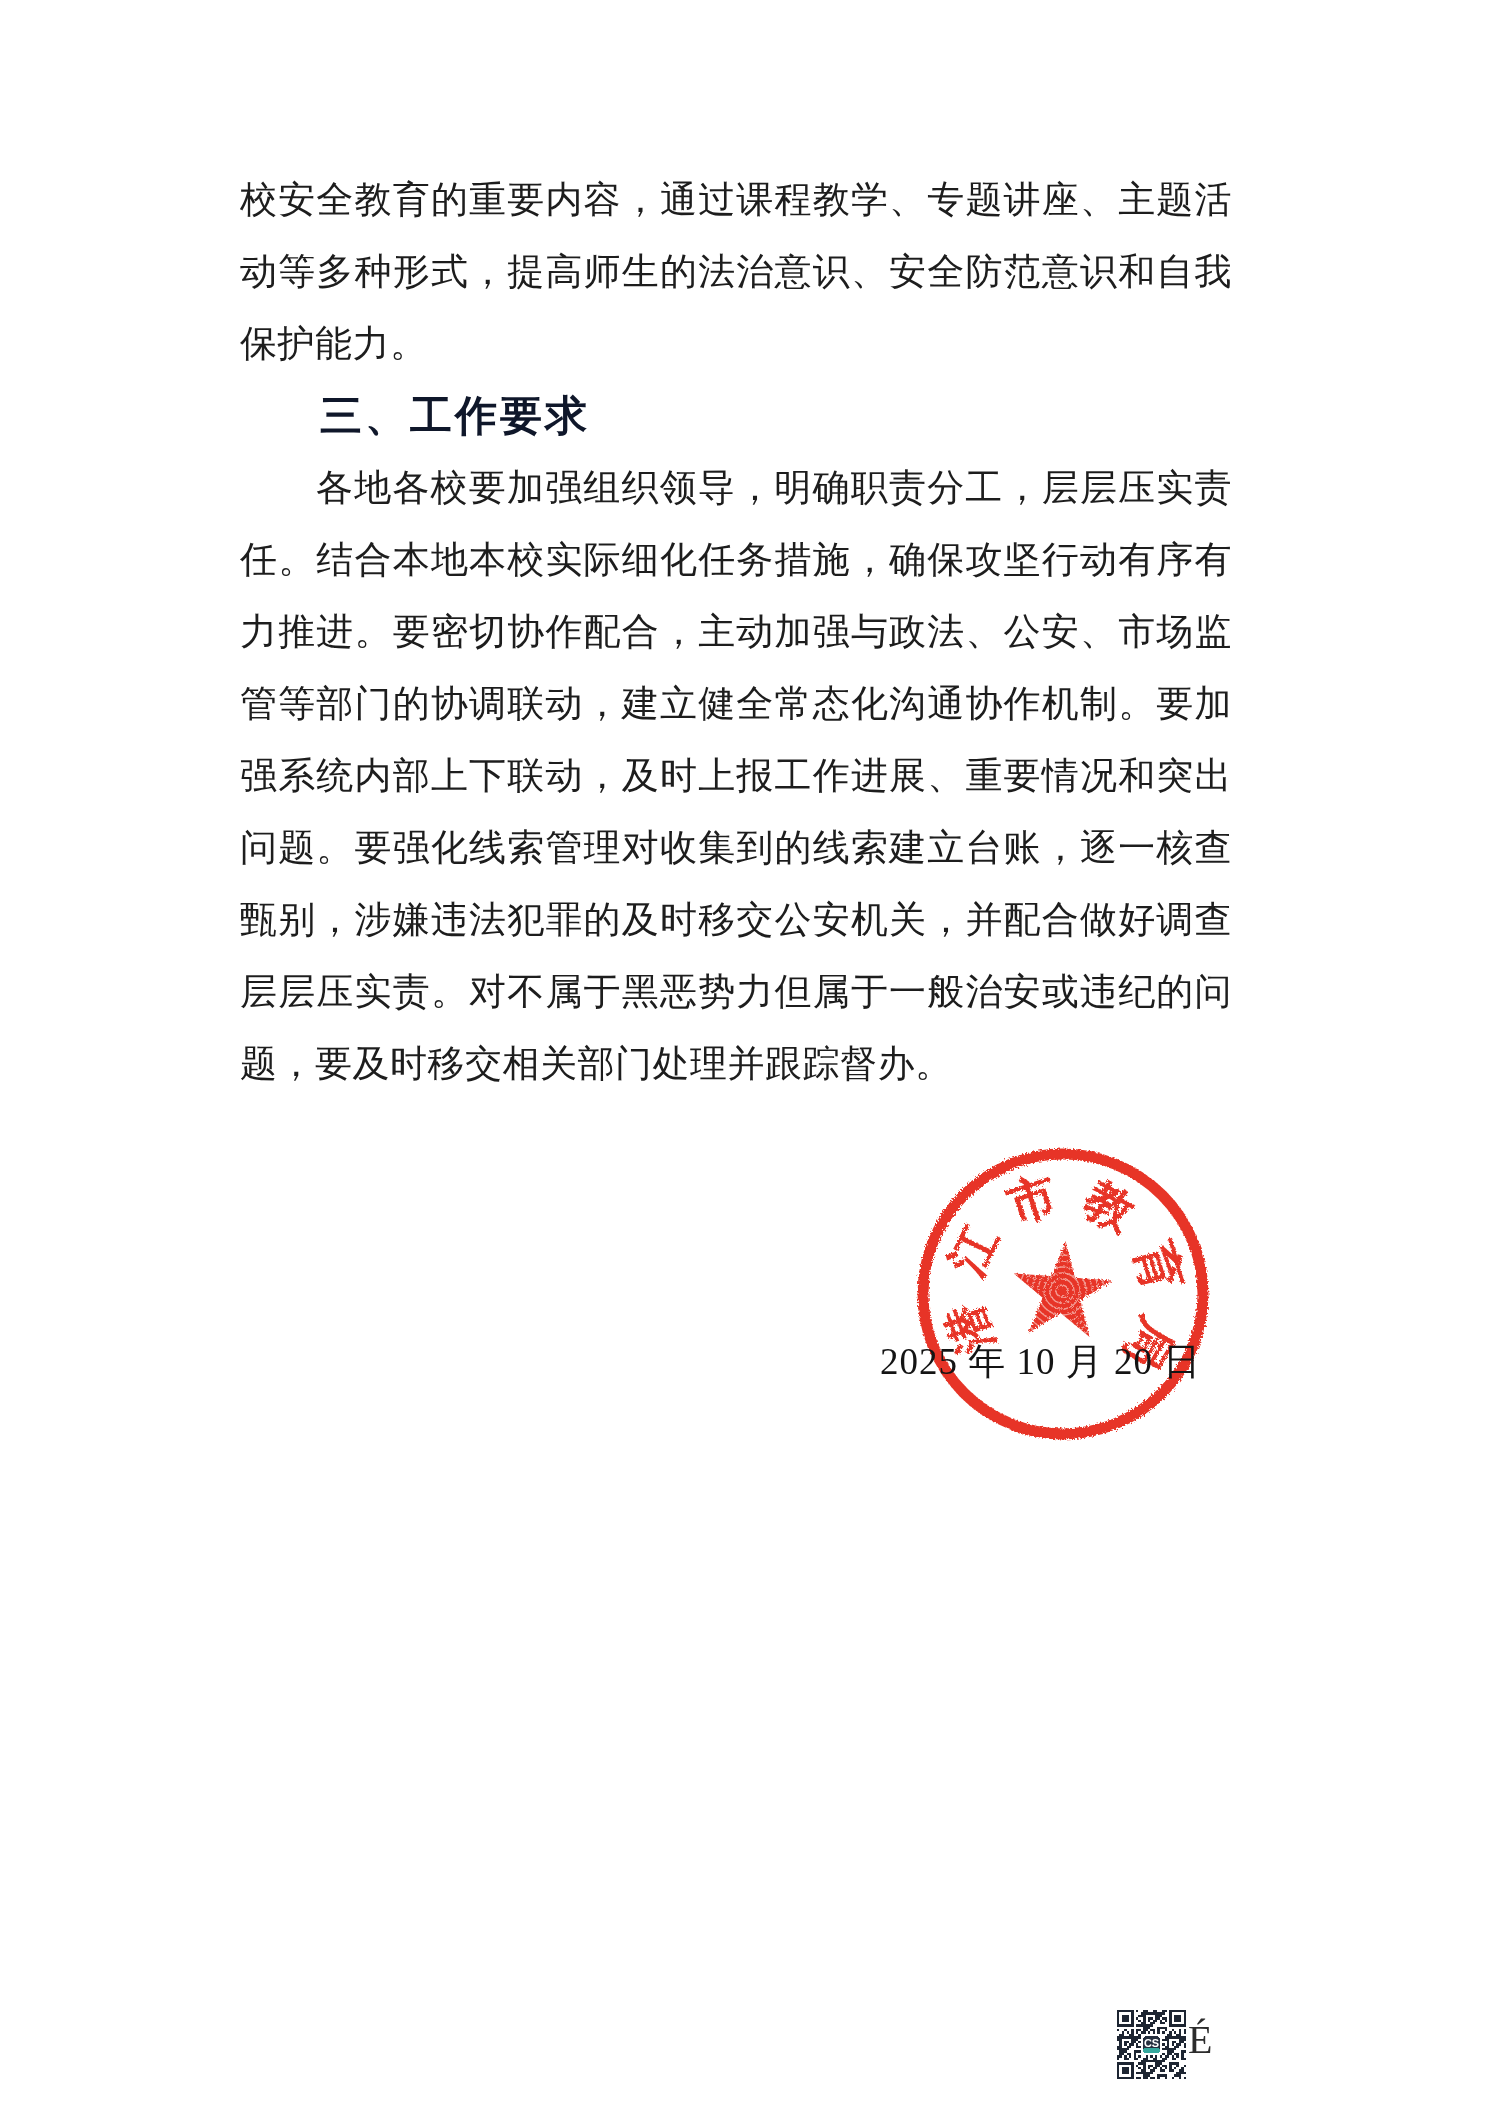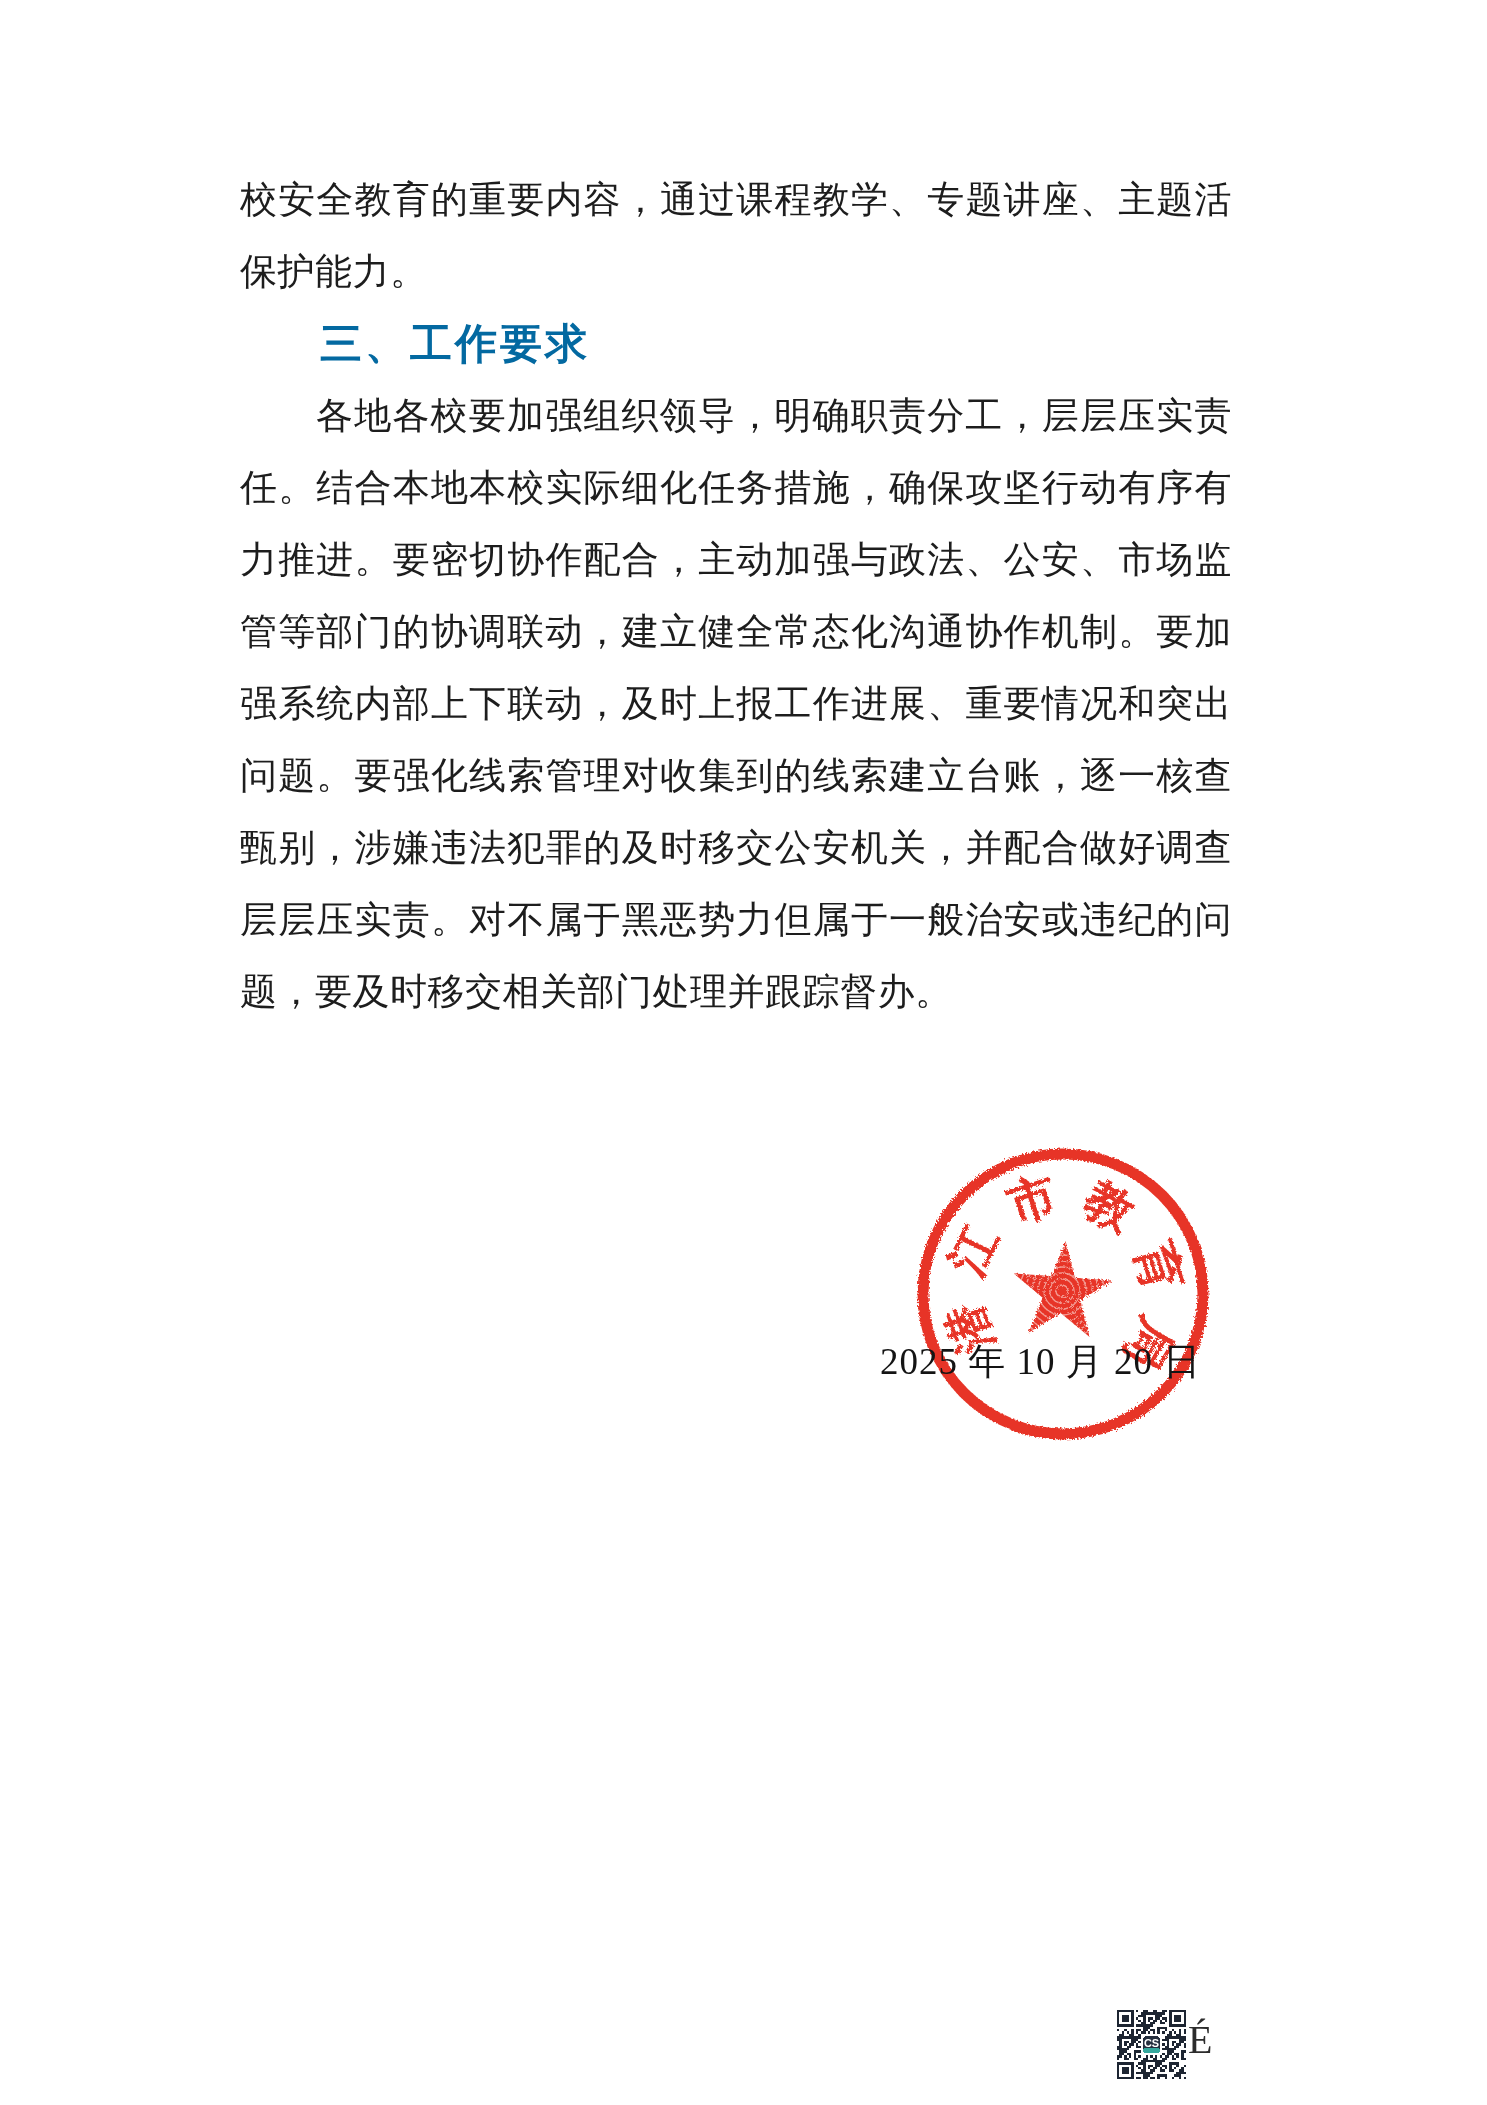--- a/index.html
+++ b/index.html
@@ -25,21 +25,21 @@
   }
   .line.no-just{text-align-last:left;}
   .line.indent{text-indent:76px;}
   .heading{
     height:72px;line-height:72px;
     padding-left:80px;
     font-size:42px;
     font-weight:bold;
     letter-spacing:3px;
     font-family:"Liberation Sans","DejaVu Sans",sans-serif;
-    color:#0369a1;
+    color:#0f172a;
   }
   
   .seal{
     position:absolute;left:913px;top:1144px;width:300px;height:300px;
     z-index:2;opacity:.95;
   }
   .seal svg{display:block;width:300px;height:300px;}
   
   .dateline{
     position:absolute;top:1342px;left:880px;width:352px;
@@ -63,20 +63,21 @@
     z-index:1;
   }
 </style>
 </head>
 <body>
 
 <div class="page">
 
   <div class="textblock">
     <div class="line">校安全教育的重要内容，通过课程教学、专题讲座、主题活</div>
+    <div class="line">动等多种形式，提高师生的法治意识、安全防范意识和自我</div>
     <div class="line no-just">保护能力。</div>
     <div class="heading">三、工作要求</div>
     <div class="line indent">各地各校要加强组织领导，明确职责分工，层层压实责</div>
     <div class="line">任。结合本地本校实际细化任务措施，确保攻坚行动有序有</div>
     <div class="line">力推进。要密切协作配合，主动加强与政法、公安、市场监</div>
     <div class="line">管等部门的协调联动，建立健全常态化沟通协作机制。要加</div>
     <div class="line">强系统内部上下联动，及时上报工作进展、重要情况和突出</div>
     <div class="line">问题。要强化线索管理对收集到的线索建立台账，逐一核查</div>
     <div class="line">甄别，涉嫌违法犯罪的及时移交公安机关，并配合做好调查</div>
     <div class="line">层层压实责。对不属于黑恶势力但属于一般治安或违纪的问</div>

